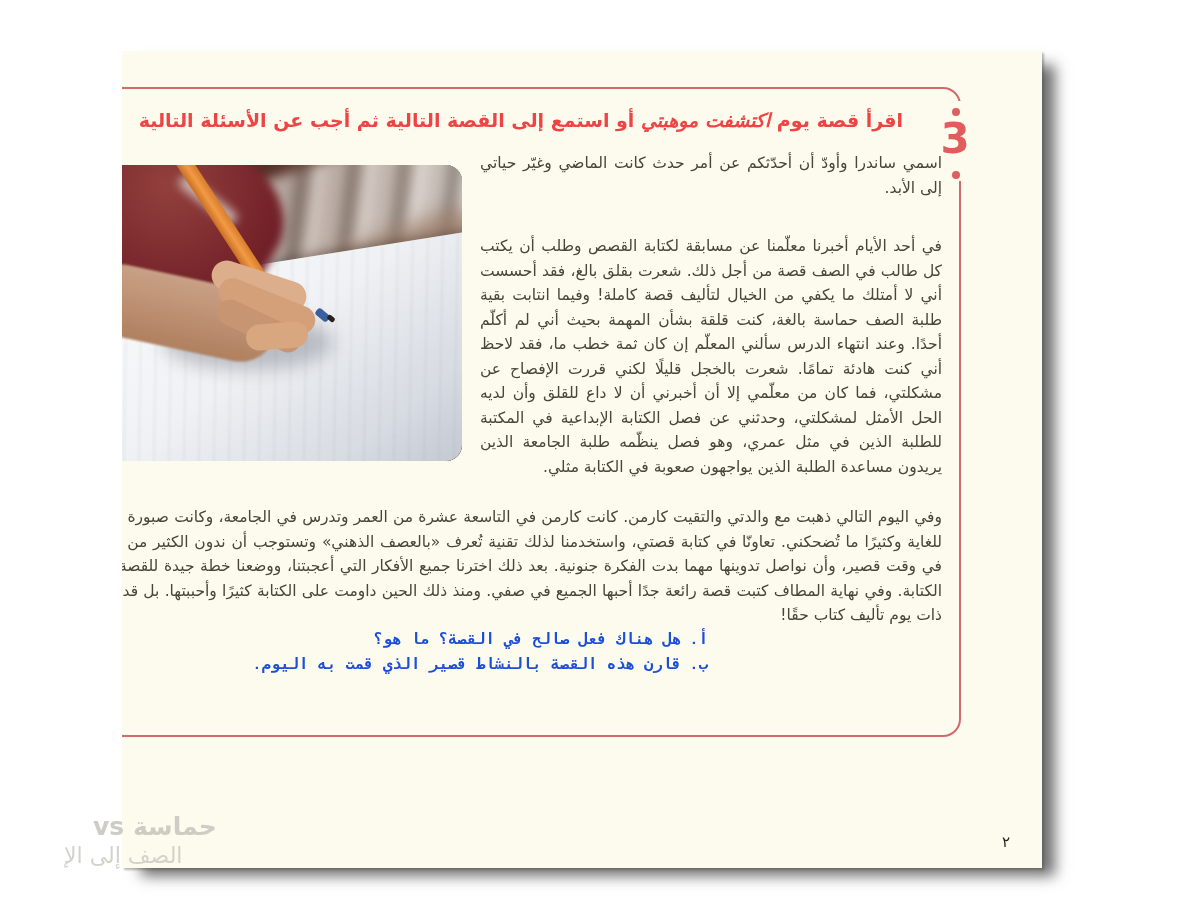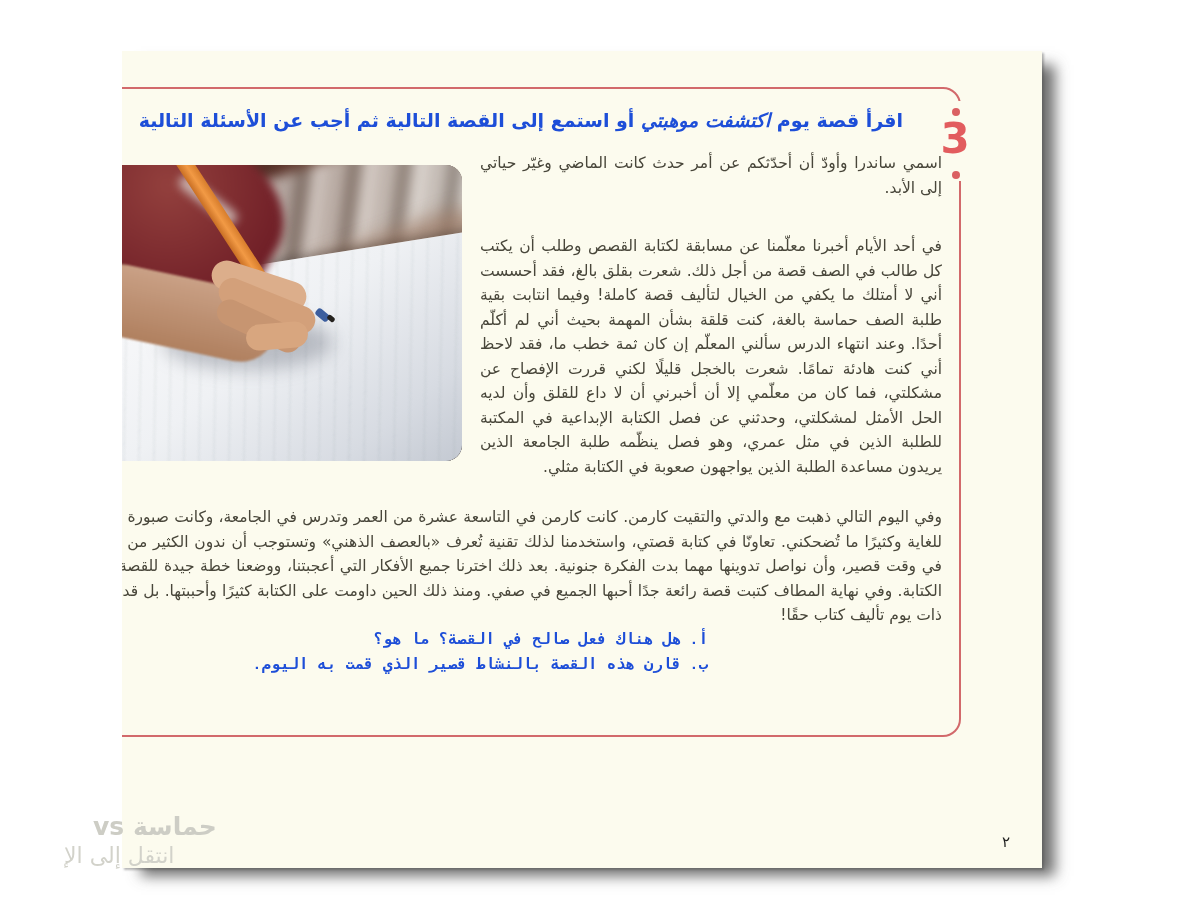--- a/index.html
+++ b/index.html
@@ -26,21 +26,21 @@
     position:absolute;left:806px;top:66px;width:54px;text-align:center;
     font-size:42px;line-height:44px;font-weight:bold;color:#e25c5e;
   }
 
   
   .content{
     position:absolute;left:-42px;top:56px;width:862px;
     direction:rtl;color:#48463a;
   }
   .title{
-    font-weight:bold;font-size:19px;color:#1d4ed8;white-space:nowrap;
+    font-weight:bold;font-size:19px;color:#ef4444;white-space:nowrap;
     margin:2px 39px 20px 0;
   }
   .title .t-italic{font-style:italic;}
   .para{font-size:15.5px;line-height:24.5px;text-align:justify;margin:12px 0 0 0;}
   .para.second{margin-top:34px;}
   .para.wide{clear:left;margin-top:26px;}
   .questions{margin:0 234px 0 0;font-weight:bold;color:#1d4ed8;font-size:15.5px;line-height:25px;font-family:Liberation Mono, monospace;}
   .q-label{display:inline-block;margin-left:8px;}
 
   .pagenum{position:absolute;left:880px;top:782px;font-size:15px;color:#1d1d1d;}
@@ -146,15 +146,15 @@
           <span class="q-label">ب.</span><span>قارن هذه القصة بالنشاط قصير الذي قمت به اليوم.</span>
         </div>
       </div>
 
     </div>
 
     <div class="pagenum">٢</div>
   </div>
 
   <div class="ovl1">حماسة vs</div>
-  <div class="ovl2">انتقل إلى الإ</div>
+  <div class="ovl2">الصف إلى الإ</div>
 
 </div>
 
 </body></html>

